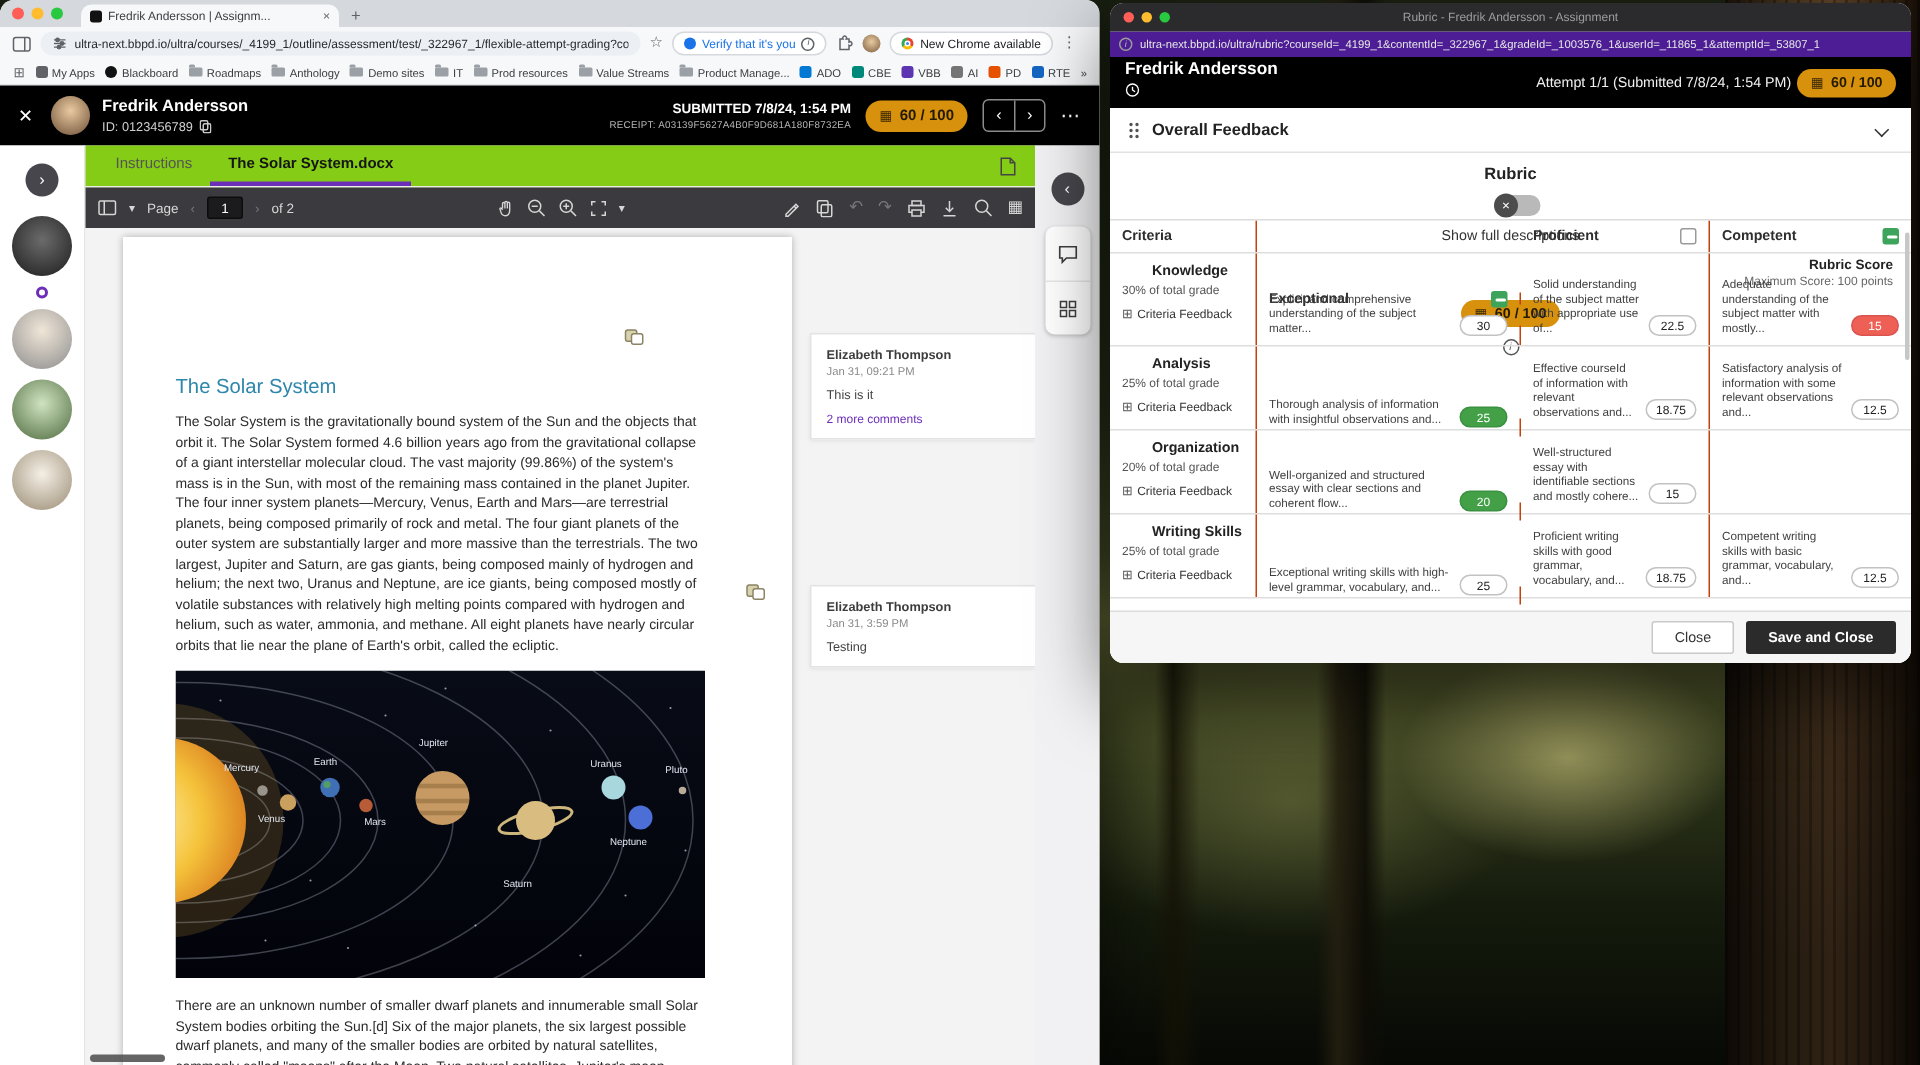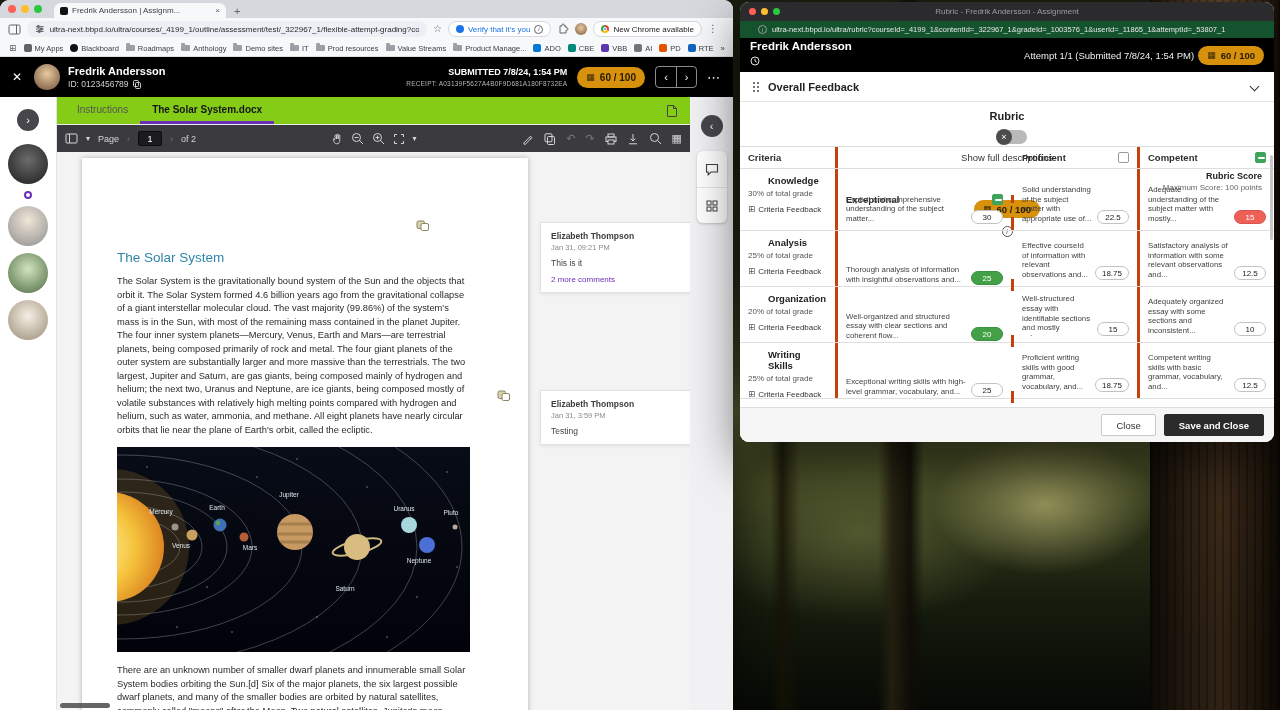--- a/index.html
+++ b/index.html
@@ -119,21 +119,21 @@
   .ts-cell { height:36px; display:flex; align-items:center; justify-content:center; }
   .ts-cell + .ts-cell { border-top:1px solid #e7e7e7; }
 
   
   .rwin { position:absolute; left:740px; top:2px; width:534px; height:440px; z-index:3; border-radius:9px; overflow:hidden;
     box-shadow:0 20px 50px rgba(0,0,0,.6); display:flex; flex-direction:column; background:#fff; }
   .rtitle { height:19px; background:#2b2b2d; display:flex; align-items:center; justify-content:center; position:relative; flex:none; }
   .rtitle .lights { position:absolute; left:9px; top:0; height:19px; margin:0; }
   .rtitle .tl { width:7px; height:7px; }
   .rtitle-text { font-size:8px; color:#9d9da1; }
-  .rurl { height:17px; background:#14532d; display:flex; align-items:center; gap:5px; padding:0 18px; flex:none; }
+  .rurl { height:17px; background:#4c1d95; display:flex; align-items:center; gap:5px; padding:0 6px; flex:none; }
   .rurl-text { font-size:7.5px; color:#e6e6e6; white-space:nowrap; overflow:hidden; }
   .ibadge.dark { border-color:#9a9a9a; color:#bdbdbd; flex:none; }
   .rheader { height:34px; background:#000; color:#fff; display:flex; align-items:center; padding:0 10px; flex:none; }
   .rh-name { font-size:11.5px; font-weight:700; }
   .rh-right { margin-left:auto; display:flex; align-items:center; }
   .rh-attempt { font-size:9.5px; color:#f0f0f0; margin-right:4px; }
   .rheader .gpill { height:19px; font-size:9.5px; margin:0; }
 
   .rbody { flex:1; background:#fff; display:flex; flex-direction:column; overflow:hidden; }
   .sec-row { display:flex; align-items:center; padding:0 12px; gap:8px; flex:none; }
@@ -147,21 +147,21 @@
   .tgl-label { font-size:9.5px; color:#333; }
   .score-block { margin-left:auto; text-align:right; }
   .score-l1 { font-size:9px; font-weight:700; color:#222; }
   .score-l2 { font-size:8px; color:#666; margin-top:2px; }
   .rub-row .gpill { height:18px; font-size:9.5px; margin:0 2px; }
   .ibadge2 { width:11px; height:11px; border:1px solid #555; border-radius:50%; color:#555; font-size:7px; font-style:italic;
     display:flex; align-items:center; justify-content:center; flex:none; }
 
   .rtable { flex:1; overflow:hidden; position:relative; border-top:1px solid #dcdcdc; }
   .rt-row { display:flex; border-bottom:1px solid #dedede; }
-  .rt-cell { border-right:3px solid #c2410c; padding:6px 8px; }
+  .rt-cell { border-right:1px solid #c2410c; padding:6px 8px; }
   .c-crit { width:98px; flex:none; }
   .c-exc { width:176px; flex:none;margin-top:48px; }
   .c-prof { width:126px; flex:none; }
   .c-comp { width:134px; flex:none; border-right:none; }
   .rt-head .rt-cell { display:flex; align-items:center; justify-content:space-between; padding:4px 8px; }
   .rt-head { height:22px; }
   .hlabel { font-size:9.5px; font-weight:700; color:#2e2e2e; }
   .hcheck { width:11px; height:11px; border-radius:2px; border:1px solid #9a9a9a; background:#fff; position:relative; flex:none; }
   .hcheck[data-state="checked"] { background:#3fa45b; border-color:#3fa45b; }
   .hcheck[data-state="checked"]::after { content:""; position:absolute; left:2px; top:4.2px; width:6.5px; height:2px; background:#fff; border-radius:1px; }
@@ -729,24 +729,20 @@
             </div>
         </div>
         <div class="rt-cell c-exc level">
           <span class="cell-text">Well-organized and structured essay with clear sections and coherent flow...</span>
           <span class="spill" data-state="green">20</span>
         </div>
         <div class="rt-cell c-prof level">
           <span class="cell-text">Well-structured essay with identifiable sections and mostly cohere...</span>
           <span class="spill" data-state="none">15</span>
         </div>
-        <div class="rt-cell c-comp level">
-          <span class="cell-text">Adequately organized essay with some sections and inconsistent...</span>
-          <span class="spill" data-state="none">10</span>
-        </div>
       </div>
 
       <div class="rt-row row-s">
         <div class="rt-cell c-crit">
           <div class="crit-name">Writing Skills</div>
           <div class="crit-pct">25% of total grade</div>
           <div class="crit-fb">
               <span class="fb-ic">⊞</span>
               <span>Criteria Feedback</span>
             </div>

